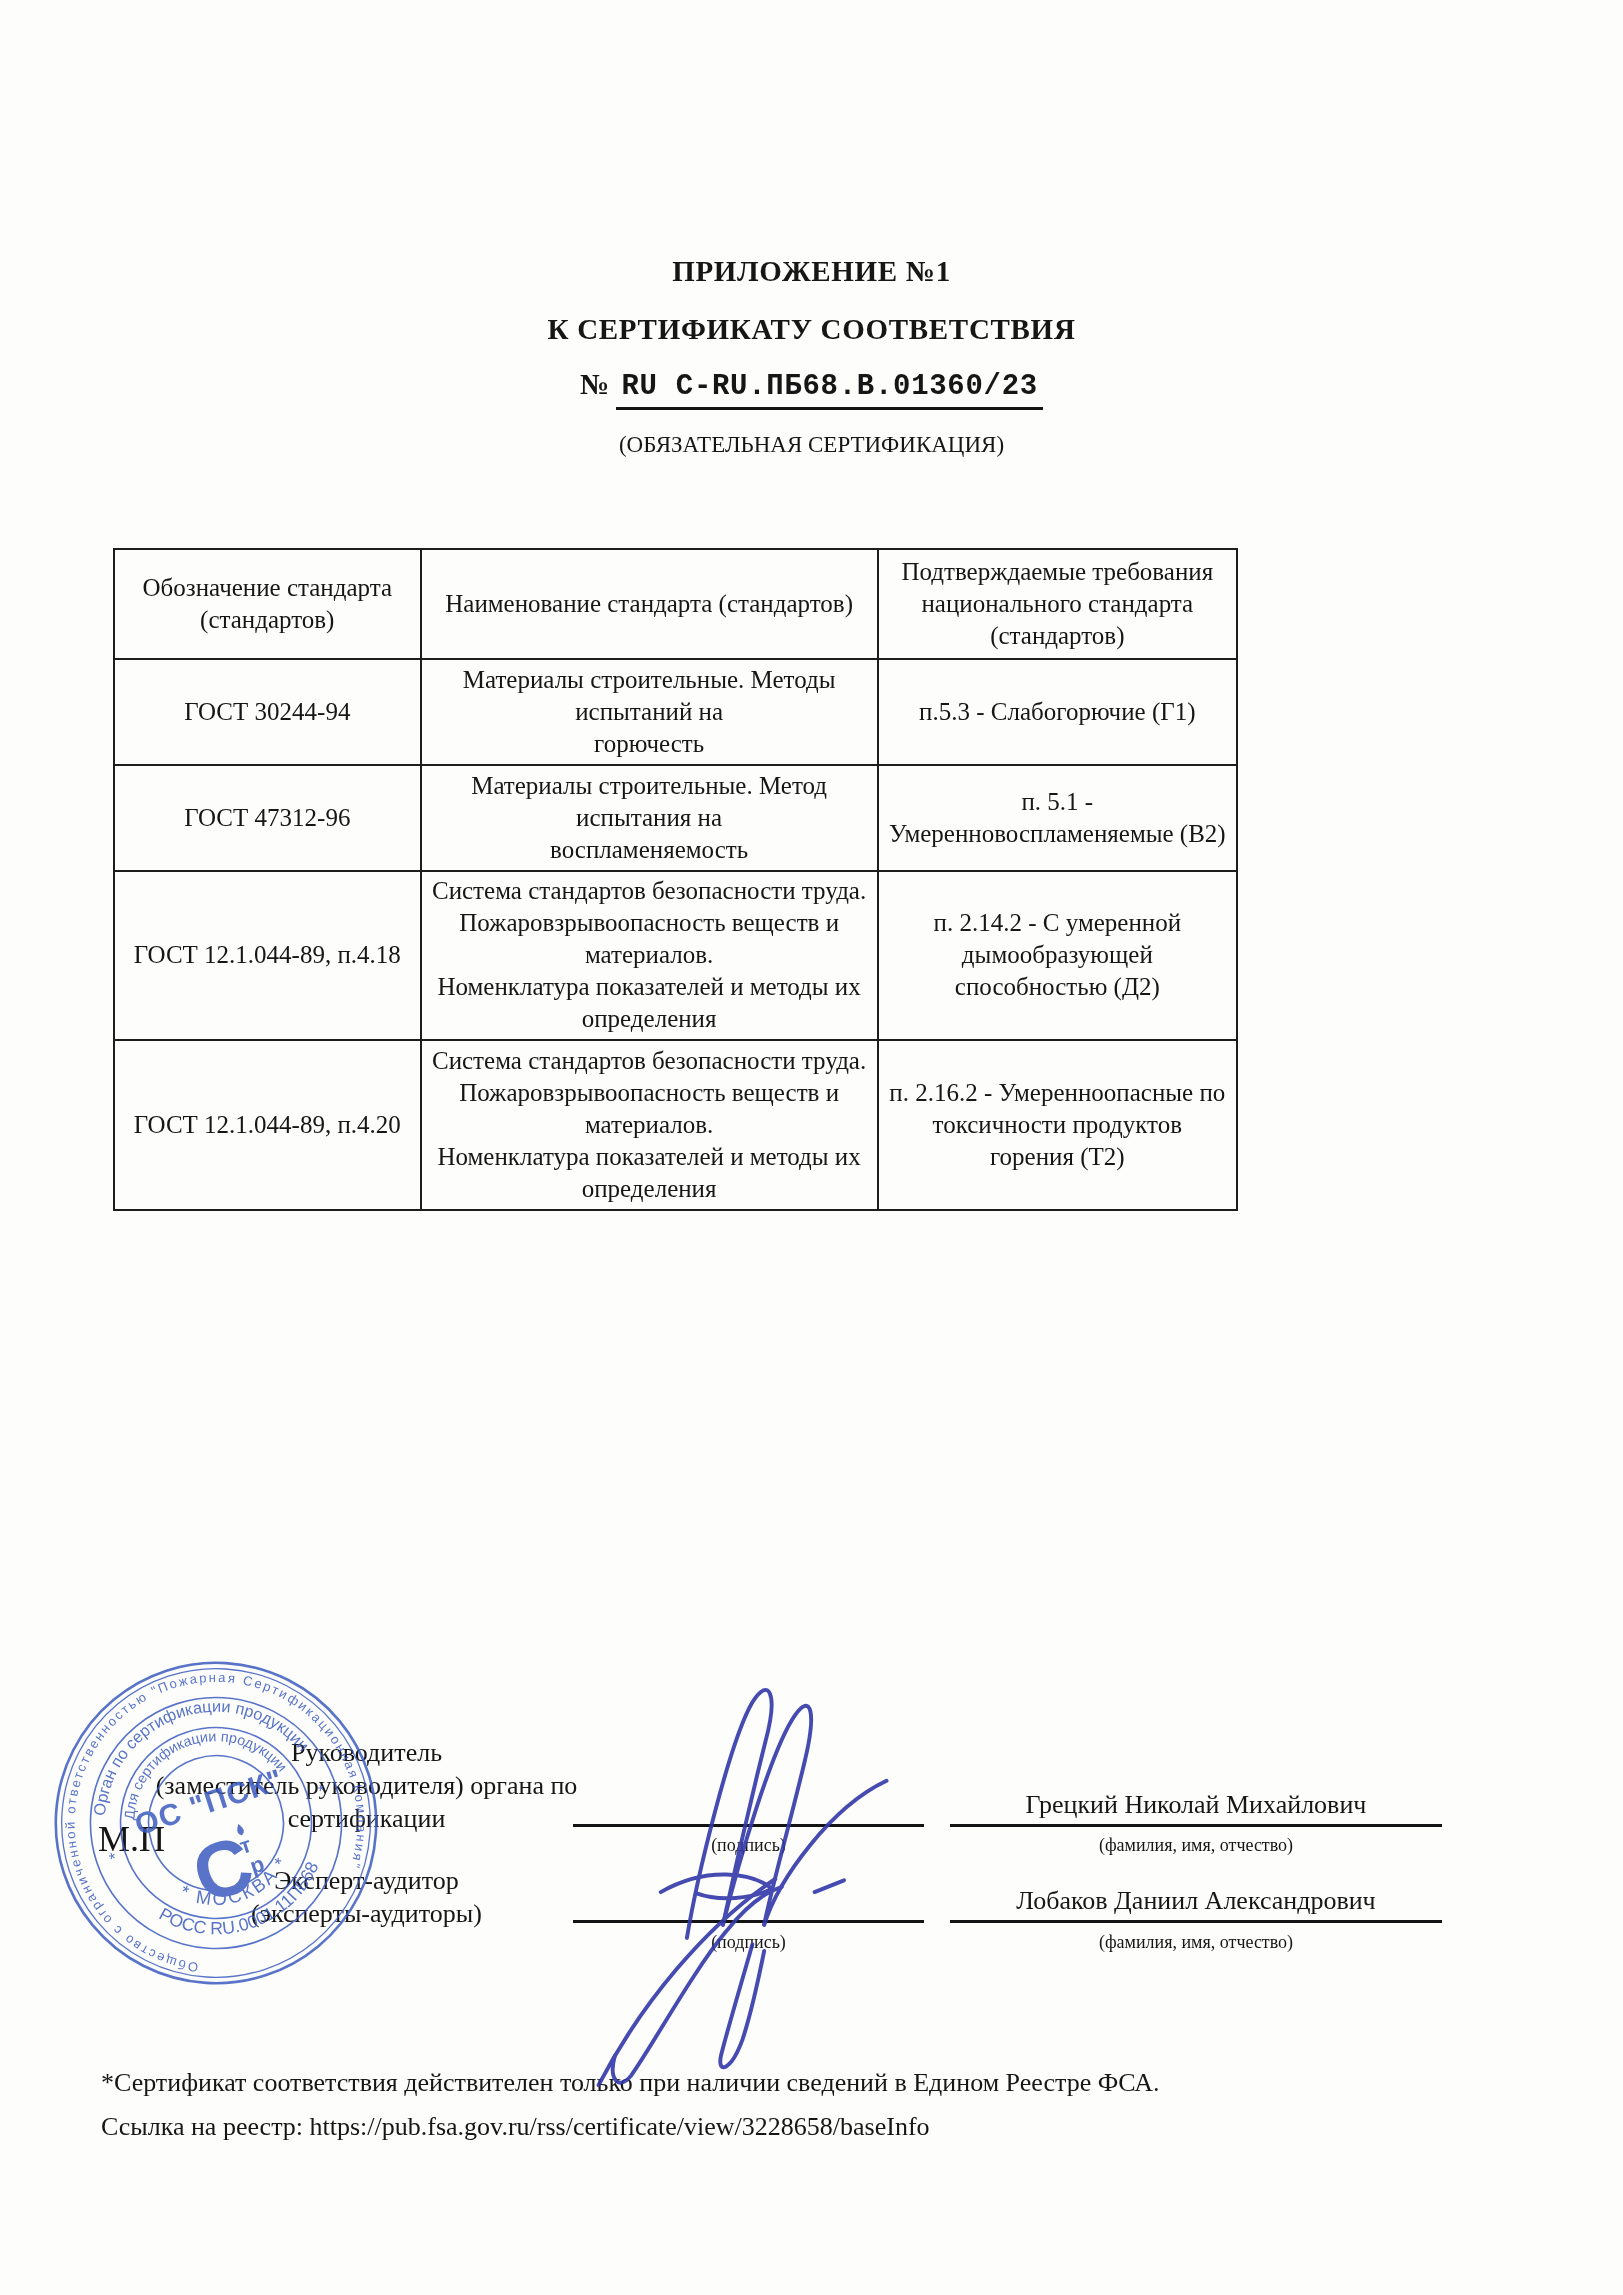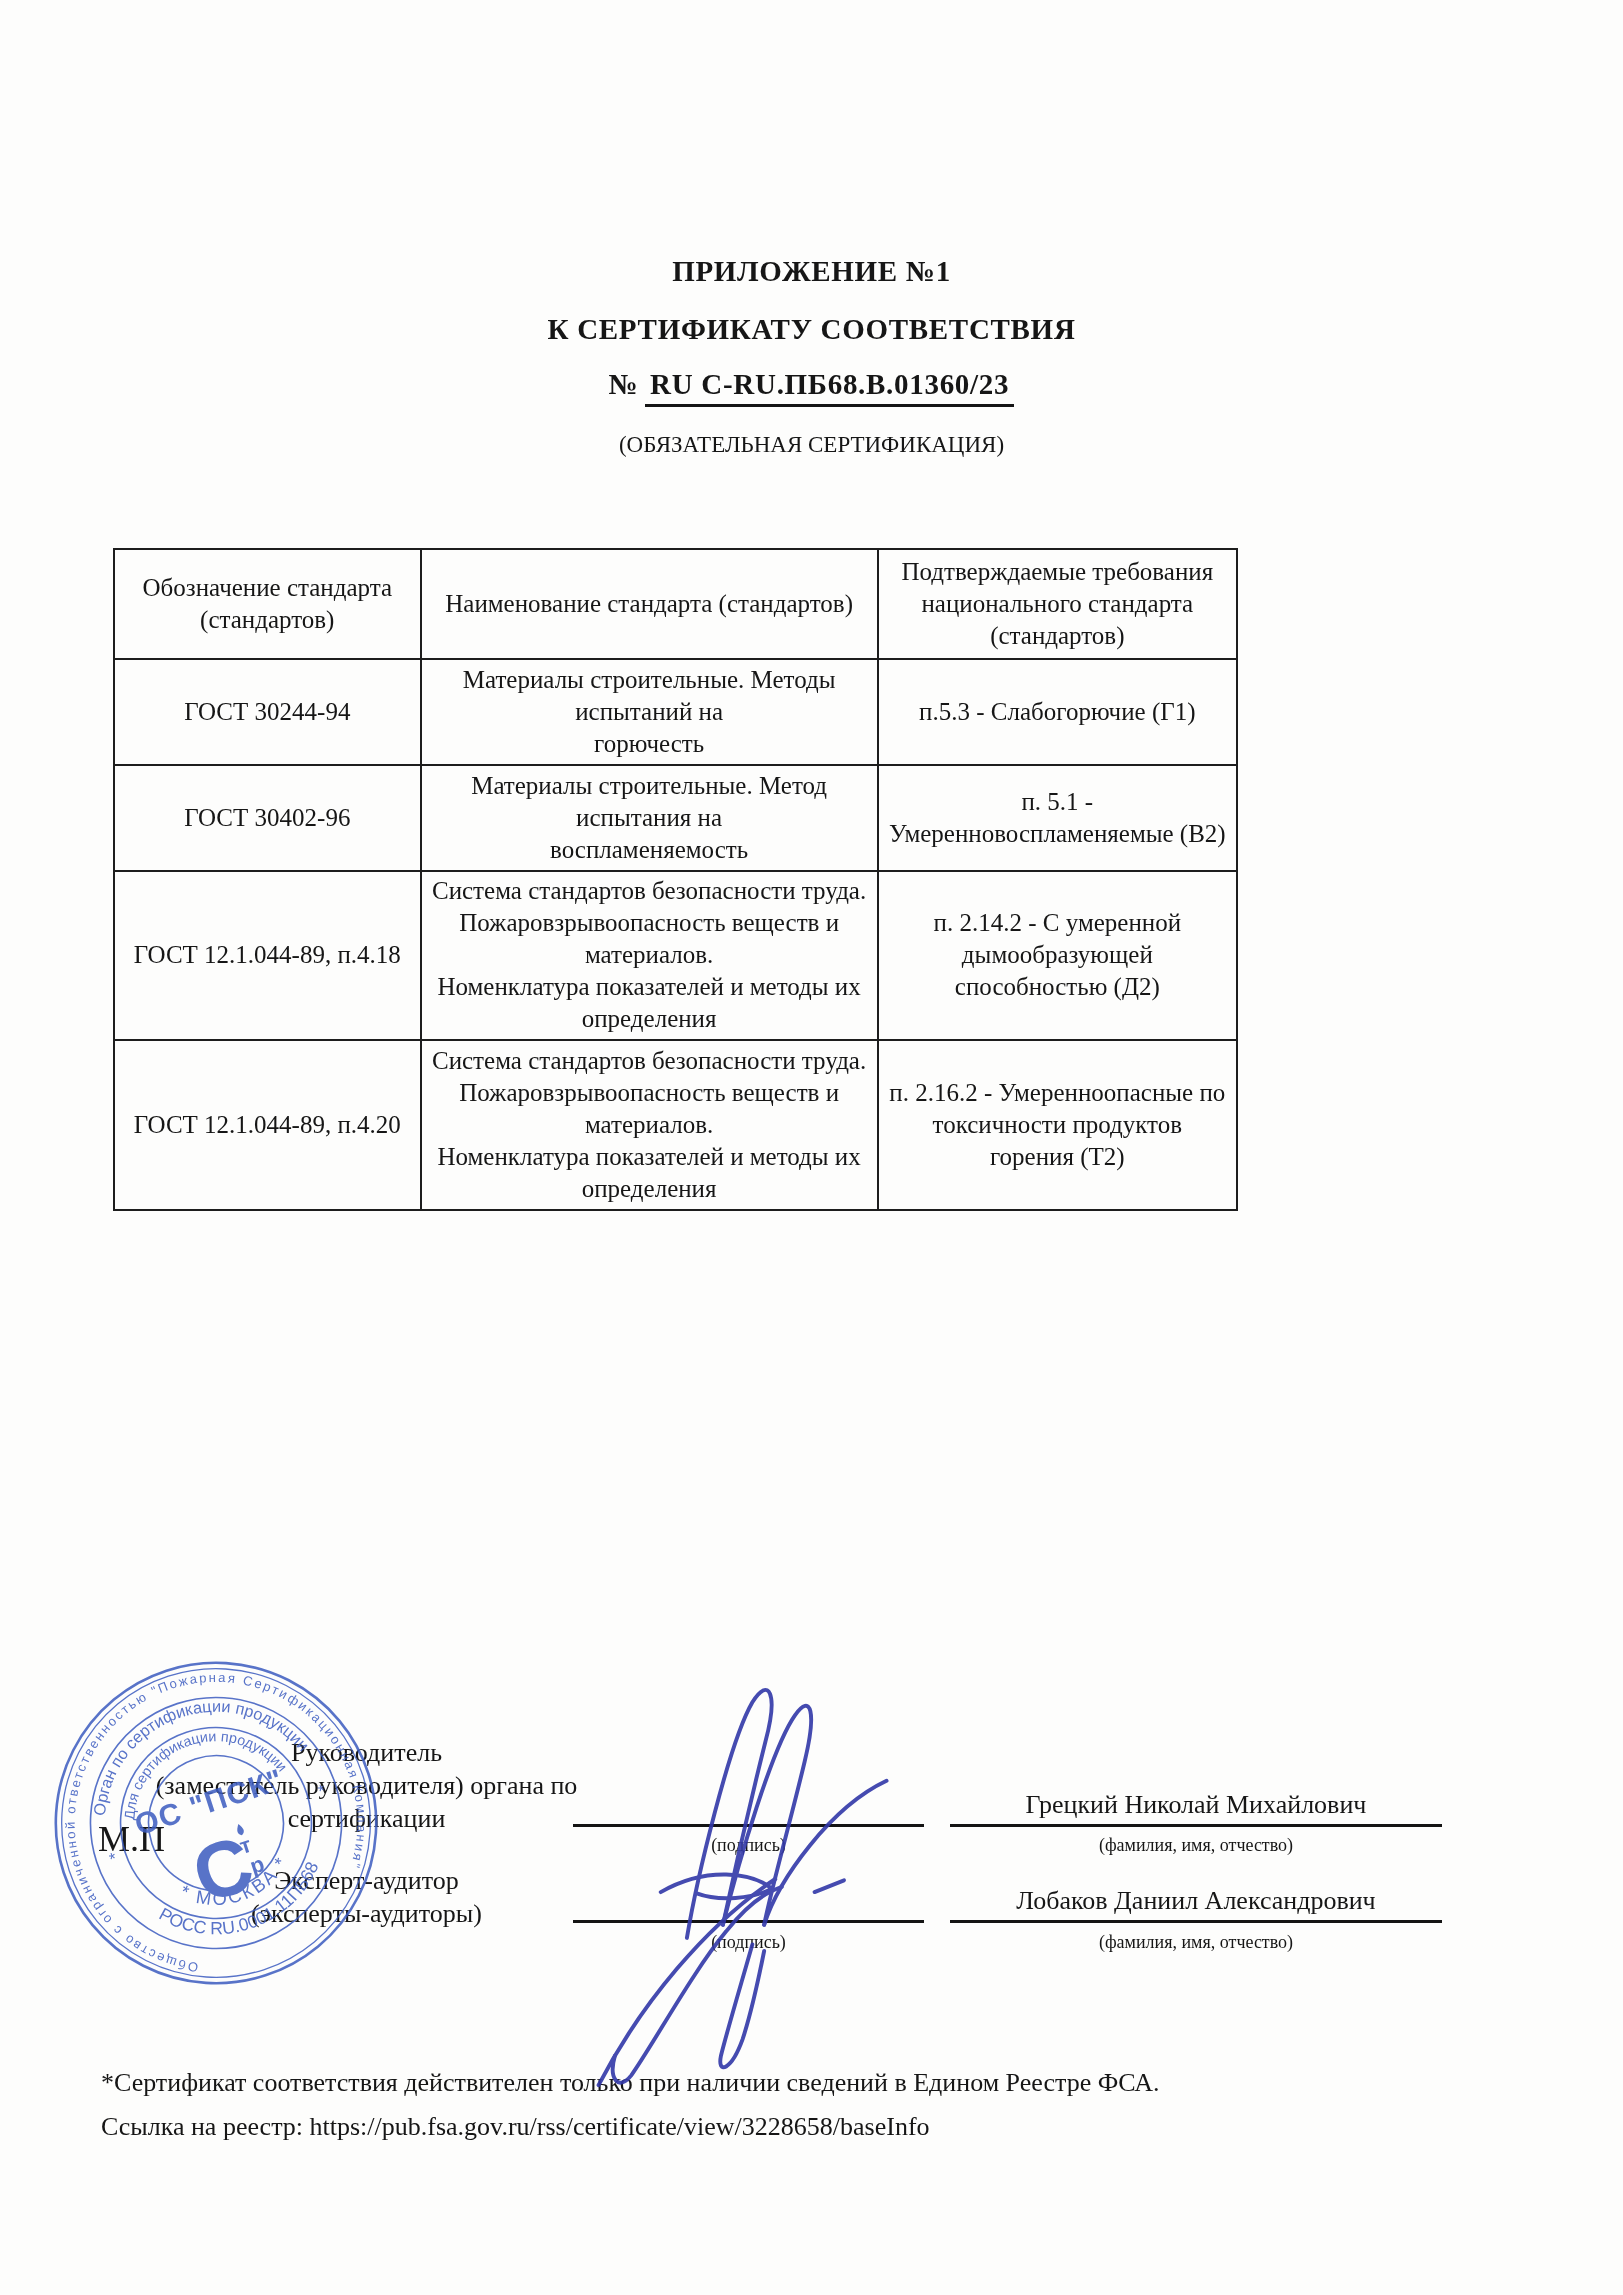--- a/index.html
+++ b/index.html
@@ -5,21 +5,21 @@
   html,body { margin:0; padding:0; background:#888; }
   .page {
     position:relative; width:1623px; height:2295px;
     background:#fdfdfc; overflow:hidden;
     font-family:"Liberation Serif", serif; color:#161616;
   }
   .center-line { position:absolute; left:0; width:100%; text-align:center; }
   .title-main { font-size:29px; font-weight:bold; letter-spacing:0.7px; }
   .title-sub  { font-size:23px; font-weight:normal; }
   .section-heading { font-size:27.5px; font-weight:bold; }
-  .num-underline { border-bottom:3.3px solid #151515; padding:0 5.2px 3.9px 5.2px; margin-left:6.5px; }
+  .num-underline { border-bottom:3.3px solid #151515; padding:0 5.2px 3.9px 5.2px; margin-left:6.5px;font-family:Liberation Mono, monospace; }
 
   table.cert-table {
     position:absolute; left:113px; top:548px; width:1125px;
     border-collapse:collapse; table-layout:fixed;
     font-size:25px; line-height:1.28;
   }
   table.cert-table td, table.cert-table th {
     border:2.6px solid #1d1d1d; text-align:center; vertical-align:middle;
     font-weight:normal; padding:3.9px 9.2px; white-space:pre-line;
   }
@@ -64,21 +64,21 @@
       <th>Подтверждаемые требования
 национального стандарта (стандартов)</th>
     </tr>
     <tr class="row-1">
       <td>ГОСТ 30244-94</td>
       <td>Материалы строительные. Методы испытаний на
 горючесть</td>
       <td>п.5.3 - Слабогорючие (Г1)</td>
     </tr>
     <tr class="row-2">
-      <td>ГОСТ 30402-96</td>
+      <td>ГОСТ 47312-96</td>
       <td>Материалы строительные. Метод испытания на
 воспламеняемость</td>
       <td>п. 5.1 - Умеренновоспламеняемые (В2)</td>
     </tr>
     <tr class="row-3">
       <td>ГОСТ 12.1.044-89, п.4.18</td>
       <td>Система стандартов безопасности труда.
 Пожаровзрывоопасность веществ и материалов.
 Номенклатура показателей и методы их
 определения</td>

